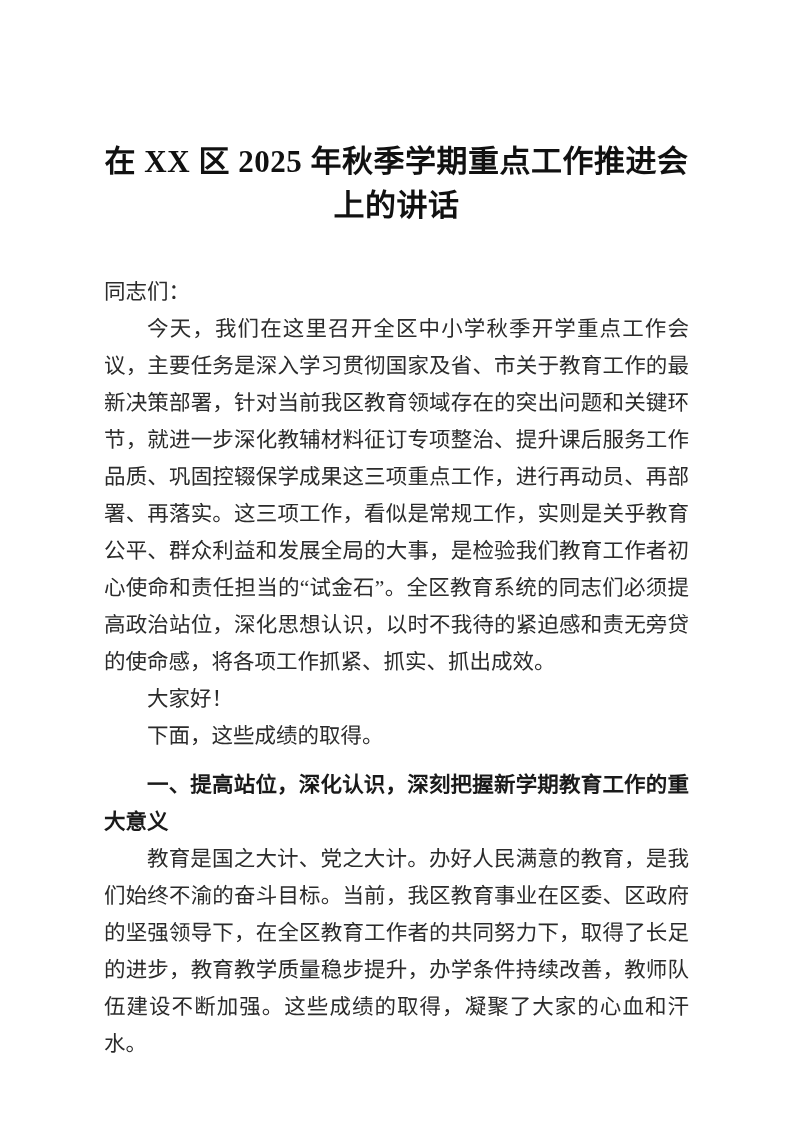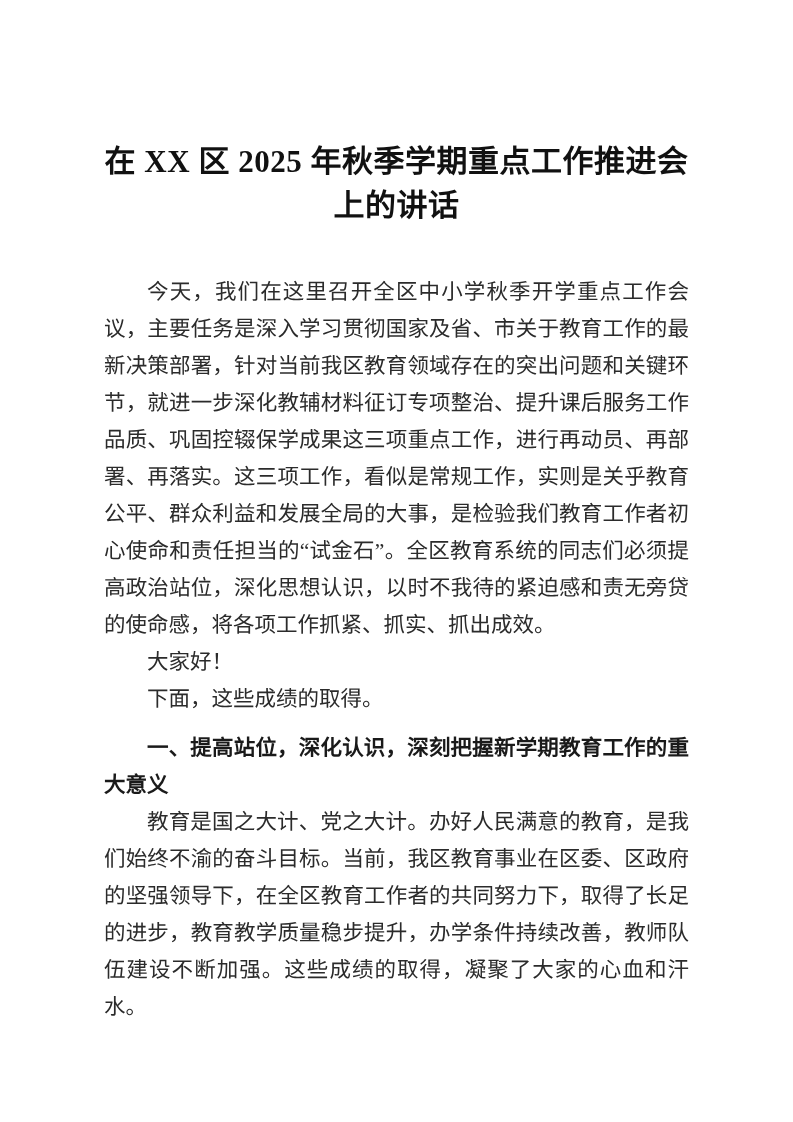--- a/index.html
+++ b/index.html
@@ -49,20 +49,21 @@
     margin-top: 12px;
   }
 </style>
 </head>
 <body>
 
 <div class="page">
   <div class="content">
     <h1 class="doc-title">在 XX 区 2025 年秋季学期重点工作推进会上的讲话</h1>
     <div class="doc-body">
+      <p class="no-indent">同志们：</p>
       <p>今天，我们在这里召开全区中小学秋季开学重点工作会议，主要任务是深入学习贯彻国家及省、市关于教育工作的最新决策部署，针对当前我区教育领域存在的突出问题和关键环节，就进一步深化教辅材料征订专项整治、提升课后服务工作品质、巩固控辍保学成果这三项重点工作，进行再动员、再部署、再落实。这三项工作，看似是常规工作，实则是关乎教育公平、群众利益和发展全局的大事，是检验我们教育工作者初心使命和责任担当的“试金石”。全区教育系统的同志们必须提高政治站位，深化思想认识，以时不我待的紧迫感和责无旁贷的使命感，将各项工作抓紧、抓实、抓出成效。</p>
       <p>大家好！</p>
       <p>下面，这些成绩的取得。</p>
       <p class="section-heading">一、提高站位，深化认识，深刻把握新学期教育工作的重大意义</p>
       <p>教育是国之大计、党之大计。办好人民满意的教育，是我们始终不渝的奋斗目标。当前，我区教育事业在区委、区政府的坚强领导下，在全区教育工作者的共同努力下，取得了长足的进步，教育教学质量稳步提升，办学条件持续改善，教师队伍建设不断加强。这些成绩的取得，凝聚了大家的心血和汗水。</p>
     </div>
   </div>
 </div>
 
 </body></html>

